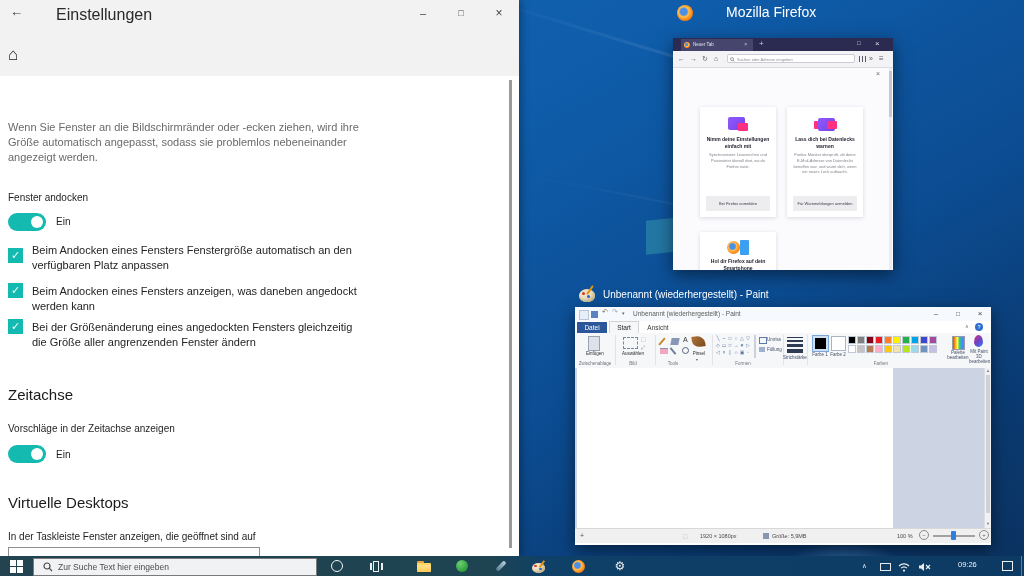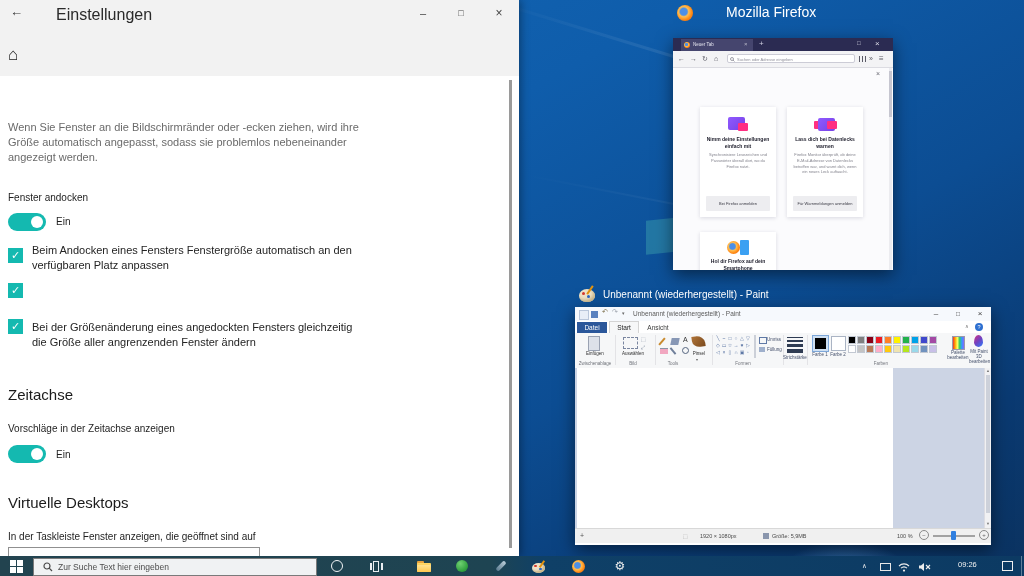--- a/index.html
+++ b/index.html
@@ -78,20 +78,21 @@
 
     <div class="abs lbl" style="left:8px;top:192px;">Fenster andocken</div>
     <div class="abs toggle" style="left:8px;top:213px;">
         <span class="knob"></span>
       </div>
     <div class="abs lbl" style="left:56px;top:216px;">Ein</div>
 
     <div class="abs cbx" style="left:8px;top:248px;">✓</div>
     <div class="abs cbx-t" style="left:32px;top:243px;">Beim Andocken eines Fensters Fenstergröße automatisch an den verfügbaren Platz anpassen</div>
     <div class="abs cbx" style="left:8px;top:283px;">✓</div>
+    <div class="abs cbx-t" style="left:32px;top:284px;">Beim Andocken eines Fensters anzeigen, was daneben angedockt werden kann</div>
     <div class="abs cbx" style="left:8px;top:319px;">✓</div>
     <div class="abs cbx-t" style="left:32px;top:320px;">Bei der Größenänderung eines angedockten Fensters gleichzeitig die Größe aller angrenzenden Fenster ändern</div>
 
     <div class="abs sec-h" style="left:8px;top:386px;">Zeitachse</div>
     <div class="abs lbl" style="left:8px;top:423px;">Vorschläge in der Zeitachse anzeigen</div>
     <div class="abs toggle" style="left:8px;top:445px;">
         <span class="knob"></span>
       </div>
     <div class="abs lbl" style="left:56px;top:449px;">Ein</div>
 

